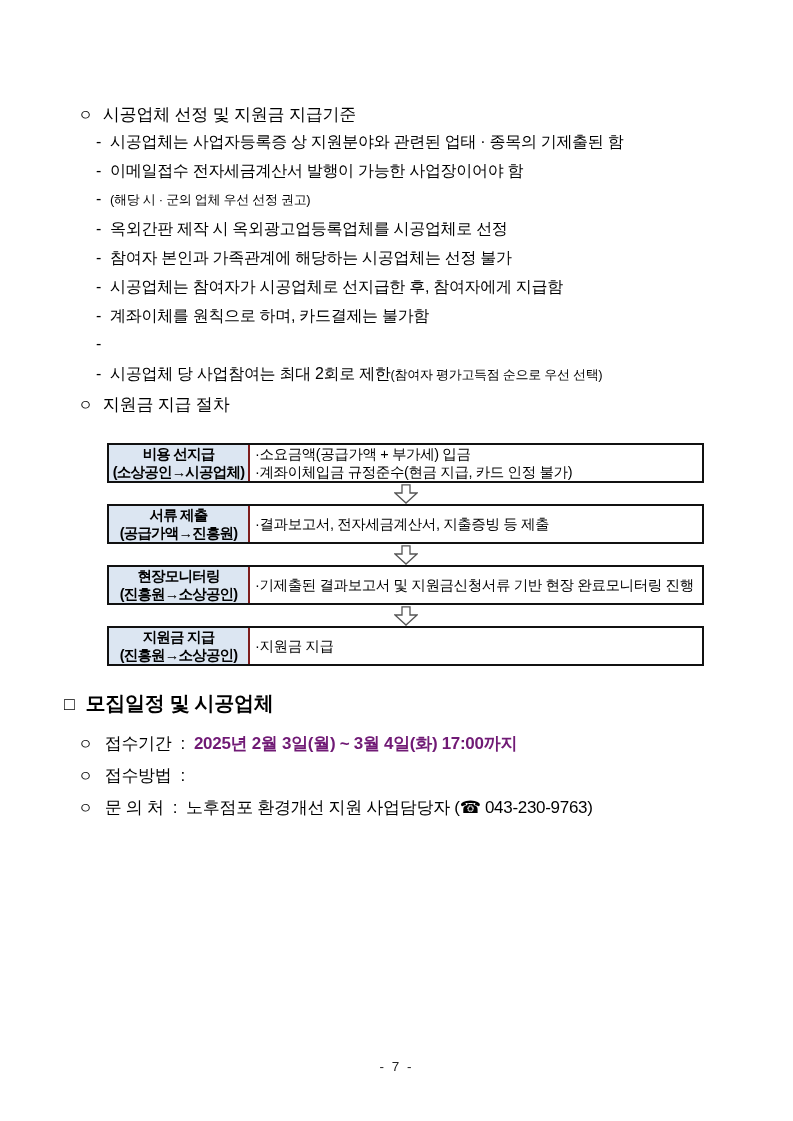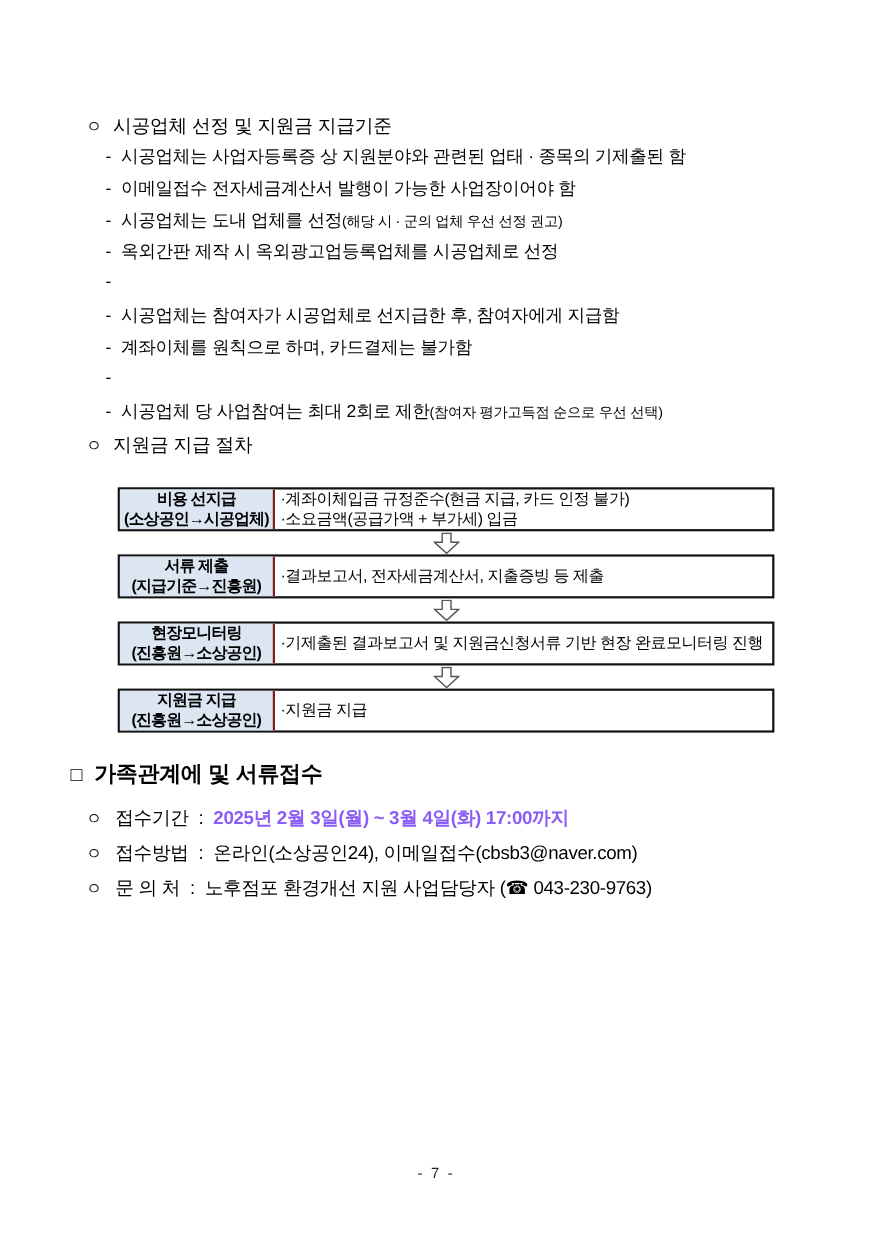--- a/index.html
+++ b/index.html
@@ -37,21 +37,21 @@
   .flow-arrow { height:21px; display:flex; align-items:center; justify-content:center; }
 
   
   .schedule-block { position:absolute; left:64px; top:690px; width:680px; }
   .schedule-heading { display:flex; align-items:baseline; font-size:20px; font-weight:bold; letter-spacing:-0.3px; }
   .schedule-heading .sq { margin-right:11px; font-size:18px; }
   .schedule-items { margin-top:15px; padding-left:14px; }
   .schedule-line { display:flex; align-items:baseline; height:32px; font-size:17px; letter-spacing:-0.3px; white-space:nowrap; }
   .schedule-line .bullet { margin-right:12px; font-size:15px; }
   .schedule-line .sep { margin:0 9px; }
-  .value-red { color:#8b5cf6; font-weight:bold; }
+  .value-red { color:#701a75; font-weight:bold; }
 
   
   .page-number { position:absolute; top:1059px; left:0; width:100%; text-align:center; font-size:13.5px; color:#222; letter-spacing:2px; }
 </style>
 </head>
 <body>
 
 <div class="page">
 
   <section class="criteria-block">
@@ -65,30 +65,30 @@
       <span>시공업체는 사업자등록증 상 지원분야와 관련된 업태 · 종목의 기제출된 함</span>
       <span class="note"></span>
     </div>
     <div class="item-line">
       <span class="dash">-</span>
       <span>이메일접수 전자세금계산서 발행이 가능한 사업장이어야 함</span>
       <span class="note"></span>
     </div>
     <div class="item-line">
       <span class="dash">-</span>
-      <span>시공업체는 도내 업체를 선정</span>
       <span class="note">(해당 시 · 군의 업체 우선 선정 권고)</span>
     </div>
     <div class="item-line">
       <span class="dash">-</span>
       <span>옥외간판 제작 시 옥외광고업등록업체를 시공업체로 선정</span>
       <span class="note"></span>
     </div>
     <div class="item-line">
       <span class="dash">-</span>
+      <span>참여자 본인과 가족관계에 해당하는 시공업체는 선정 불가</span>
       <span class="note"></span>
     </div>
     <div class="item-line">
       <span class="dash">-</span>
       <span>시공업체는 참여자가 시공업체로 선지급한 후, 참여자에게 지급함</span>
       <span class="note"></span>
     </div>
     <div class="item-line">
       <span class="dash">-</span>
       <span>계좌이체를 원칙으로 하며, 카드결제는 불가함</span>
@@ -111,35 +111,35 @@
   </section>
 
   <div class="flow-table">
 
     <div class="flow-row">
       <div class="flow-title">
         <span>비용 선지급</span>
         <span>(소상공인→시공업체)</span>
       </div>
       <div class="flow-detail">
+        <span>·소요금액(공급가액 + 부가세) 입금</span>
         <span>·계좌이체입금 규정준수(현금 지급, 카드 인정 불가)</span>
-        <span>·소요금액(공급가액 + 부가세) 입금</span>
       </div>
     </div>
 
     <div class="flow-arrow">
       <svg width="24" height="20" viewBox="0 0 24 20">
         <polygon points="8,0.8 16,0.8 16,9 23,9 12,19 1,9 8,9" fill="#ffffff" stroke="#555555" stroke-width="1.3"></polygon>
       </svg>
     </div>
 
     <div class="flow-row">
       <div class="flow-title">
         <span>서류 제출</span>
-        <span>(지급기준→진흥원)</span>
+        <span>(공급가액→진흥원)</span>
       </div>
       <div class="flow-detail">
         <span>·결과보고서, 전자세금계산서, 지출증빙 등 제출</span>
       </div>
     </div>
 
     <div class="flow-arrow">
       <svg width="24" height="20" viewBox="0 0 24 20">
         <polygon points="8,0.8 16,0.8 16,9 23,9 12,19 1,9 8,9" fill="#ffffff" stroke="#555555" stroke-width="1.3"></polygon>
       </svg>
@@ -169,35 +169,34 @@
       <div class="flow-detail">
         <span>·지원금 지급</span>
       </div>
     </div>
 
   </div>
 
   <section class="schedule-block">
     <div class="schedule-heading">
       <span class="sq">□</span>
-      <span>가족관계에 및 서류접수</span>
+      <span>모집일정 및 시공업체</span>
     </div>
 
     <div class="schedule-items">
       <div class="schedule-line">
         <span class="bullet">ㅇ</span>
         <span>접수기간</span>
         <span class="sep">:</span>
         <span class="value-red">2025년 2월 3일(월) ~ 3월 4일(화) 17:00까지</span>
       </div>
       <div class="schedule-line">
         <span class="bullet">ㅇ</span>
         <span>접수방법</span>
         <span class="sep">:</span>
-        <span>온라인(소상공인24), 이메일접수(cbsb3@naver.com)</span>
       </div>
       <div class="schedule-line">
         <span class="bullet">ㅇ</span>
         <span>문 의 처</span>
         <span class="sep">:</span>
         <span>노후점포 환경개선 지원 사업담당자 (☎ 043-230-9763)</span>
       </div>
     </div>
   </section>
 

